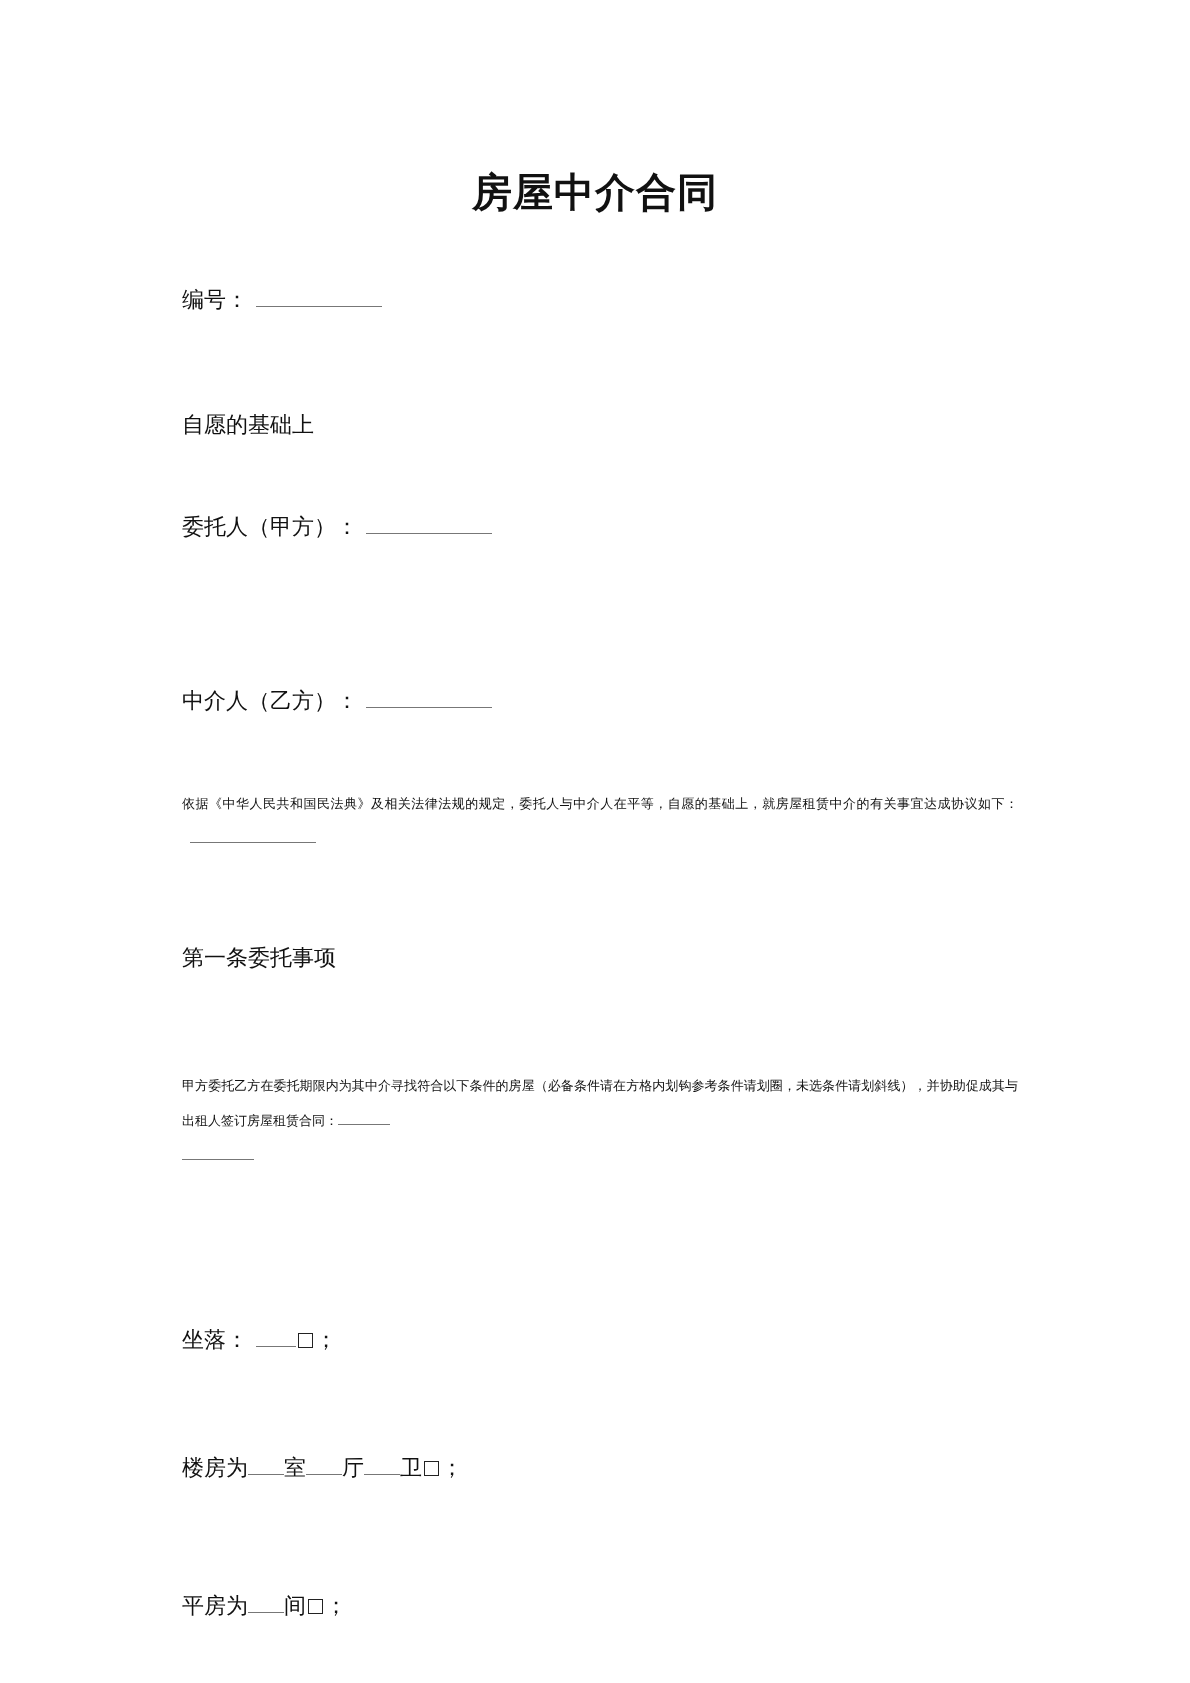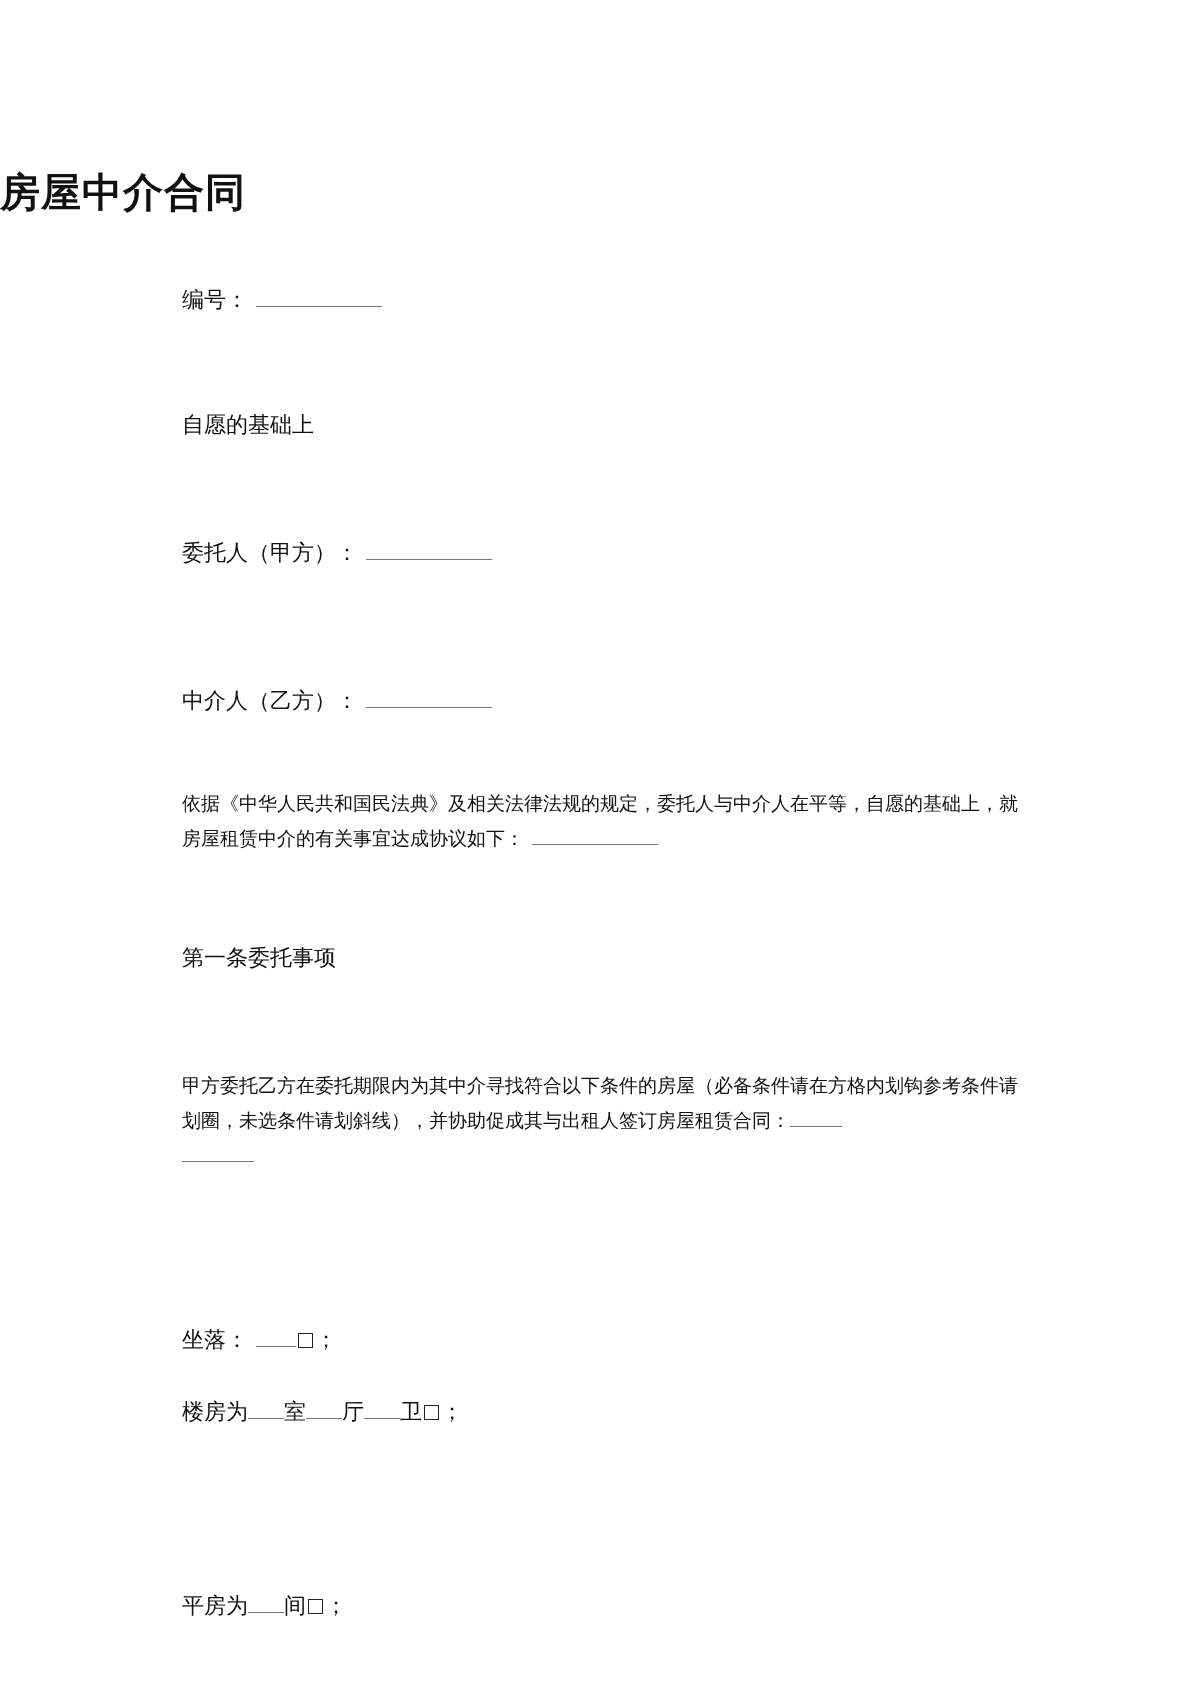--- a/index.html
+++ b/index.html
@@ -1,21 +1,21 @@
 <!DOCTYPE html>
 <html><head>
 <meta charset="utf-8">
 <style>
   html, body { margin: 0; padding: 0; background: #ffffff; }
   body { width: 1190px; height: 1683px; position: relative; overflow: hidden;
          font-family: "DejaVu Serif", "Liberation Serif", serif; color: #111; }
-  .title { position: absolute; top: 166px; left: 0; width: 1190px; 
+  .title { position: absolute; top: 166px; left: 0; width: 1190px; text-align: center;
            font-size: 40px; font-weight: bold; letter-spacing: 1px; line-height: 52px; }
   .line { position: absolute; left: 182px; font-size: 22px; line-height: 24px; white-space: nowrap; }
-  .para { position: absolute; left: 182px; width: 836px; font-size: 19px; line-height: 35px;
+  .para { position: absolute; left: 182px; width: 836px; font-size: 13px; line-height: 35px;
           text-align: justify; font-family: Liberation Serif, serif; }
   .blank { display: inline-block; border-bottom: 1px solid #777; height: 18px; vertical-align: baseline; }
   .b12 { width: 126px; margin-left: 8px; }
   .b3 { width: 36px; }
   .b4 { width: 40px; margin-left: 8px; }
   .b5 { width: 52px; }
   .b7 { width: 72px; }
   .box { display: inline-block; width: 15px; height: 15px; border: 1px solid #222;
          vertical-align: -1px; margin: 0 2px; box-sizing: border-box; }
 </style>
@@ -23,21 +23,21 @@
 <body>
 
 <div class="title">房屋中介合同</div>
 
 <div class="line" style="top:288px">
   <span>编号：</span><span class="blank b12"></span>
 </div>
 
 <div class="line" style="top:413px">自愿的基础上</div>
 
-<div class="line" style="top:541px">
+<div class="line" style="top:515px">
   <span>委托人（甲方）：</span><span class="blank b12"></span>
 </div>
 
 <div class="line" style="top:689px">
   <span>中介人（乙方）：</span><span class="blank b12"></span>
 </div>
 
 <div class="para" style="top:786px">
   <span>依据《中华人民共和国民法典》及相关法律法规的规定，委托人与中介人在平等，自愿的基础上，就房屋租赁中介的有关事宜达成协议如下：</span><span class="blank b12"></span>
 </div>
@@ -45,19 +45,19 @@
 <div class="line" style="top:946px">第一条委托事项</div>
 
 <div class="para" style="top:1068px">
   <span>甲方委托乙方在委托期限内为其中介寻找符合以下条件的房屋（必备条件请在方格内划钩参考条件请划圈，未选条件请划斜线），并协助促成其与出租人签订房屋租赁合同：</span><span class="blank b5"></span><br><span class="blank b7"></span>
 </div>
 
 <div class="line" style="top:1328px">
   <span>坐落：</span><span class="blank b4"></span><span class="box"></span><span>；</span>
 </div>
 
-<div class="line" style="top:1400px">
+<div class="line" style="top:1456px">
   <span>楼房为</span><span class="blank b3"></span><span>室</span><span class="blank b3"></span><span>厅</span><span class="blank b3"></span><span>卫</span><span class="box"></span><span>；</span>
 </div>
 
 <div class="line" style="top:1594px">
   <span>平房为</span><span class="blank b3"></span><span>间</span><span class="box"></span><span>；</span>
 </div>
 
 </body></html>

